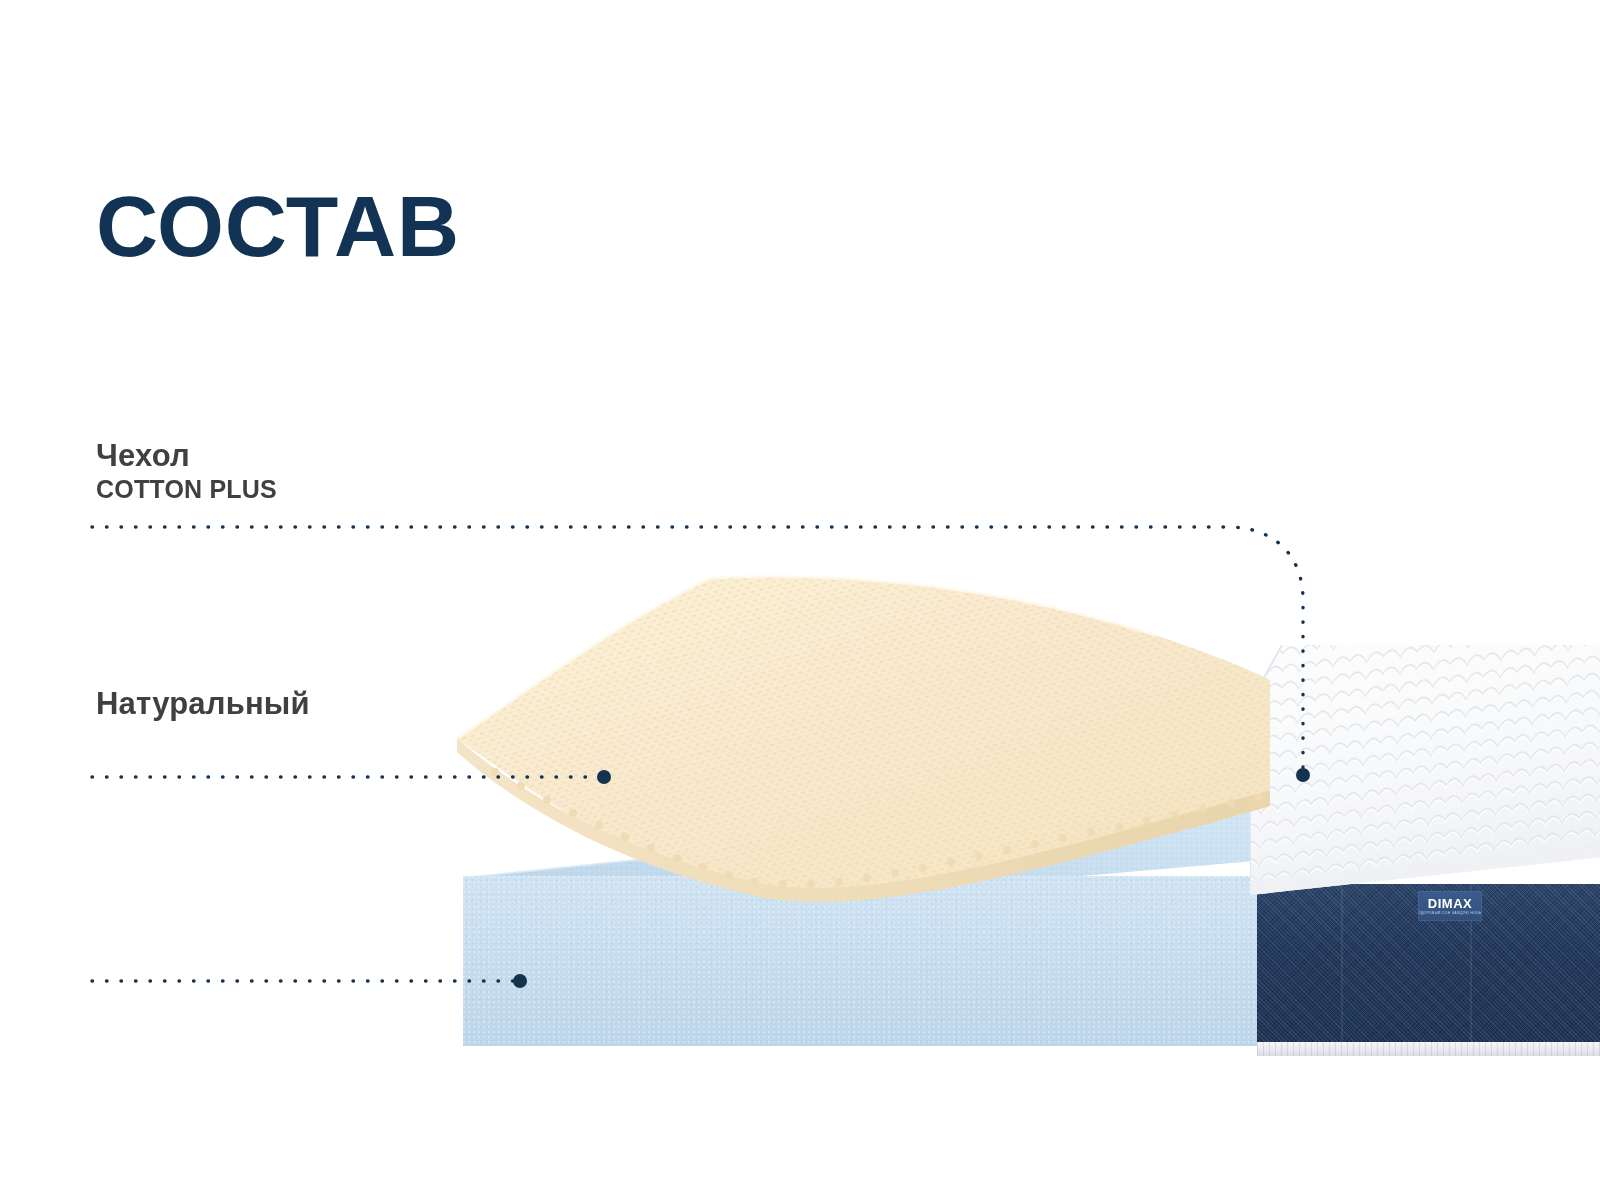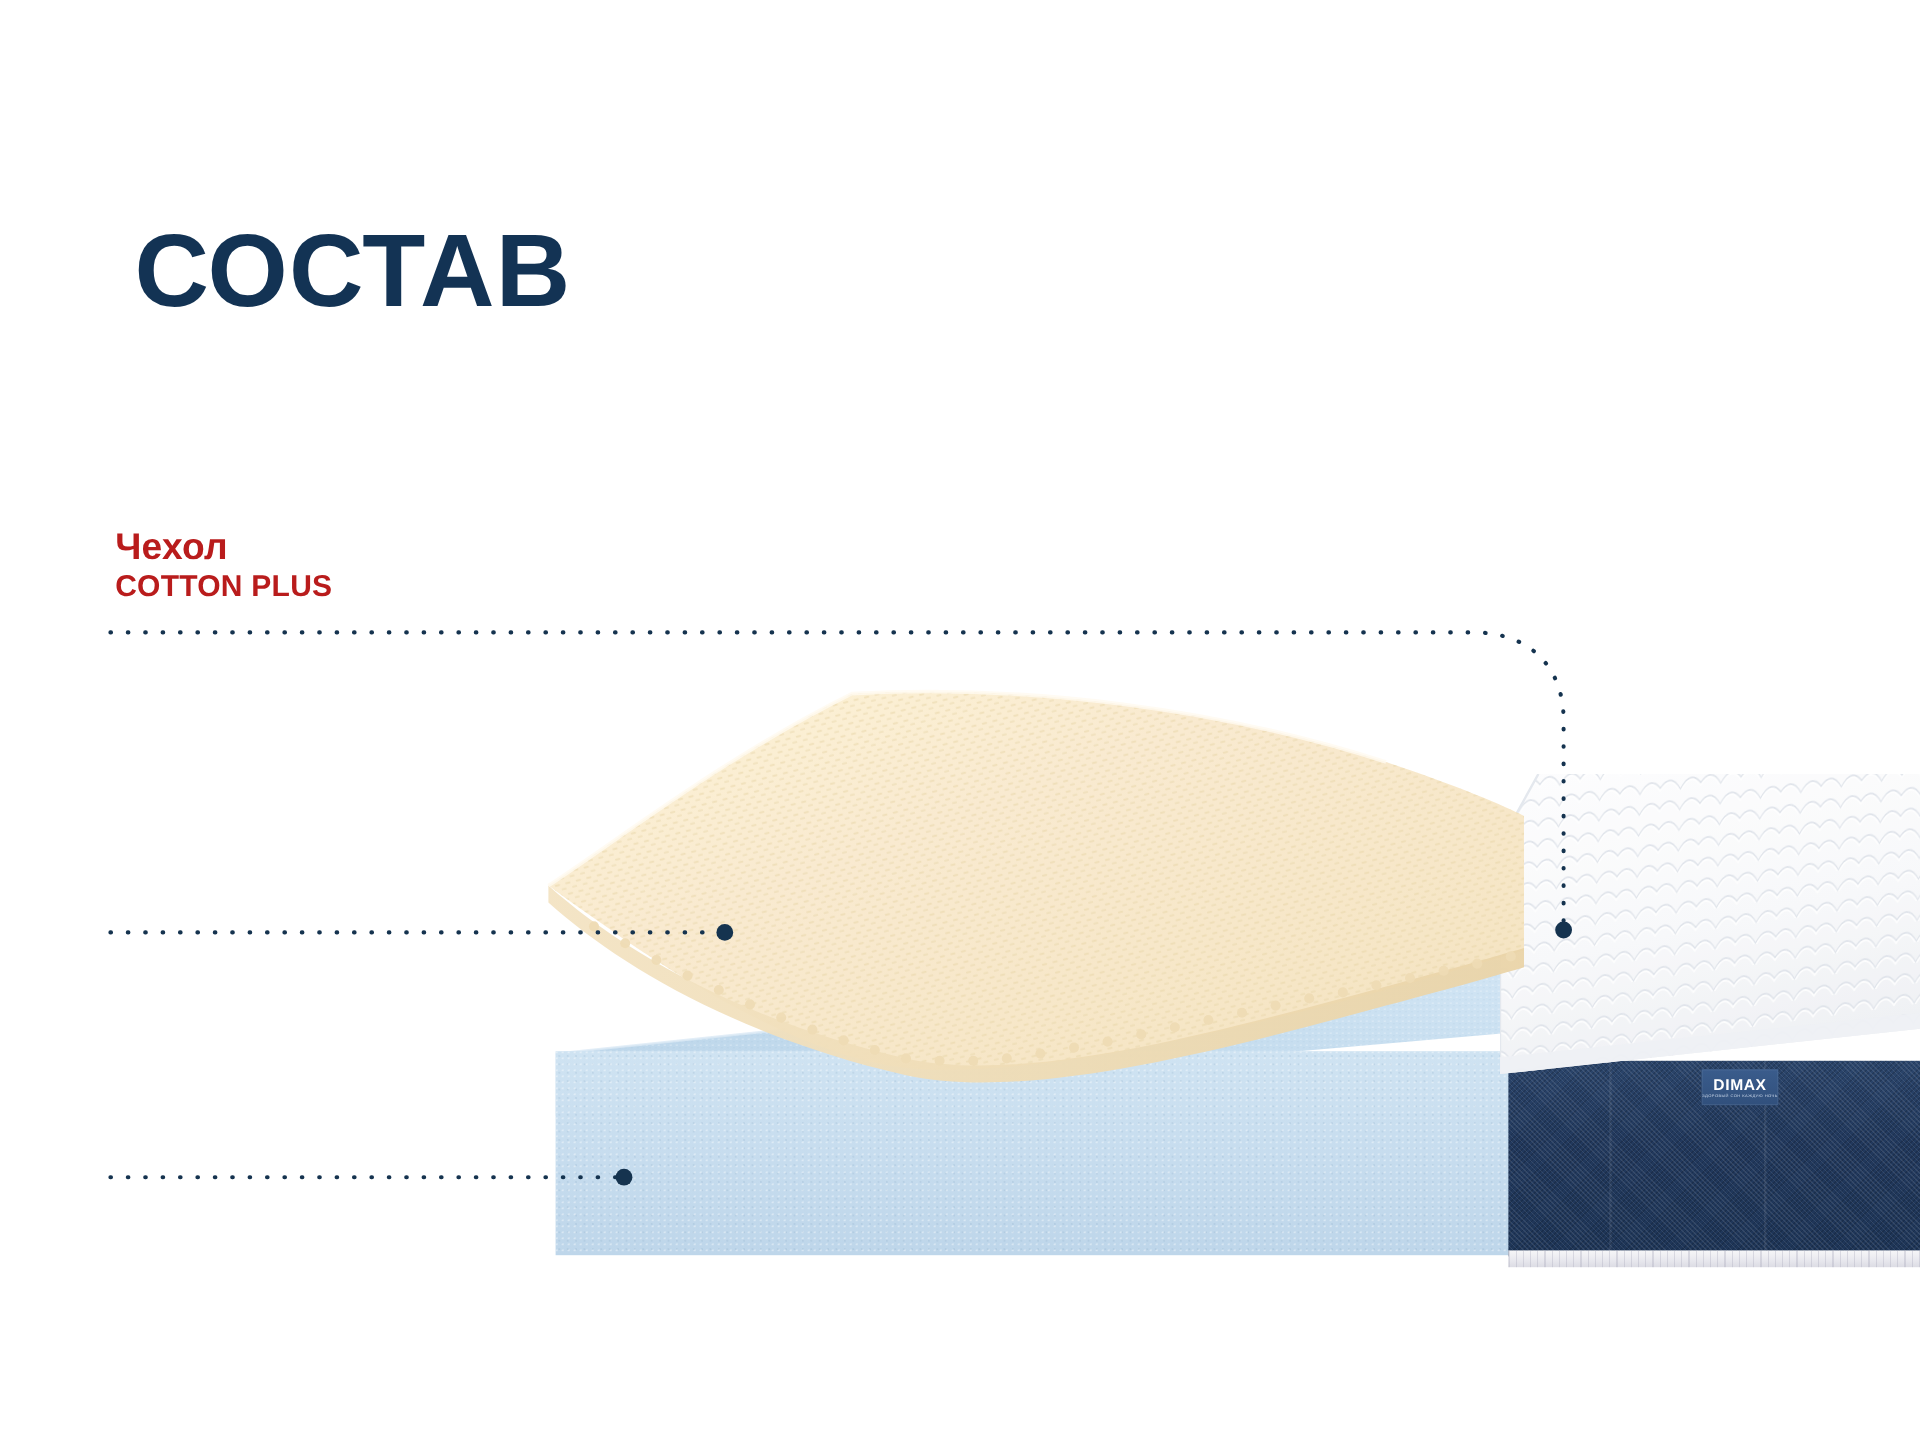--- a/index.html
+++ b/index.html
@@ -15,34 +15,34 @@
     position: relative;
     width: 1600px;
     height: 1200px;
     background: #ffffff;
     overflow: hidden;
   }
 
   
   #page-title {
     position: absolute;
-    left: 112px;
+    left: 96px;
     top: 183px;
     font-size: 86px;
     font-weight: 700;
     letter-spacing: 1px;
     color: #133354;
     line-height: 1;
     white-space: nowrap;
   }
 
   
   .callout {
     position: absolute;
-    color: #b91c1c;
+    color: #404040;
     line-height: 1.18;
     white-space: nowrap;
   }
   .callout .l1 {
     font-size: 31px;
     font-weight: 700;
     letter-spacing: 0.2px;
   }
   .callout .l2 {
     font-size: 25px;
@@ -338,16 +338,17 @@
     <path id="leader-foam-path" d="M92,981 L514,981" fill="none" stroke="#15334f" stroke-width="3.4" stroke-linecap="round" stroke-dasharray="0.5 14"></path>
     <circle cx="520" cy="981" r="7" fill="#15334f"></circle>
   </svg>
 
   <div class="callout" id="callout-cover">
     <div class="l1">Чехол</div>
     <div class="l2">COTTON PLUS</div>
   </div>
 
   <div class="callout" id="callout-latex">
+    <div class="l1">Натуральный</div>
   </div>
 
 
 </div>
 
 </body></html>

